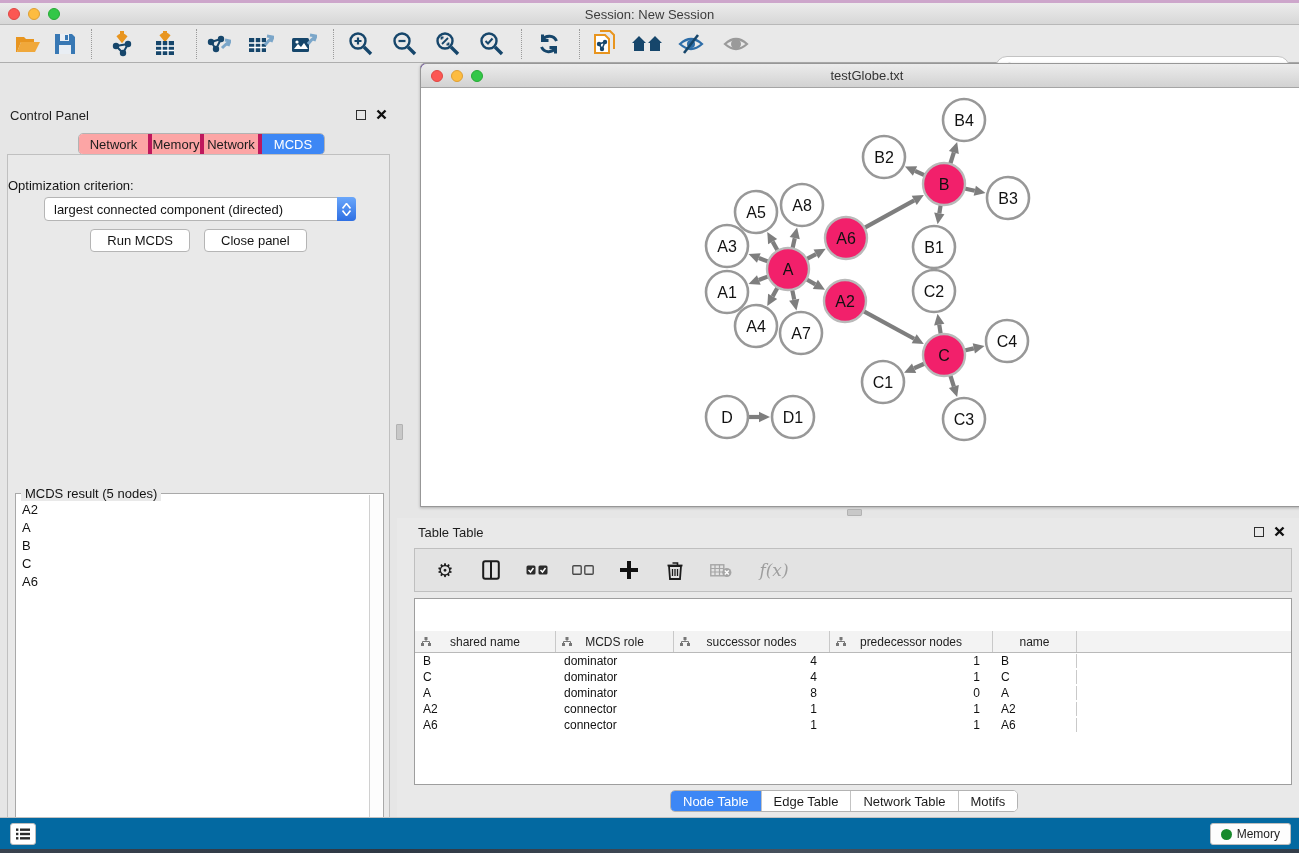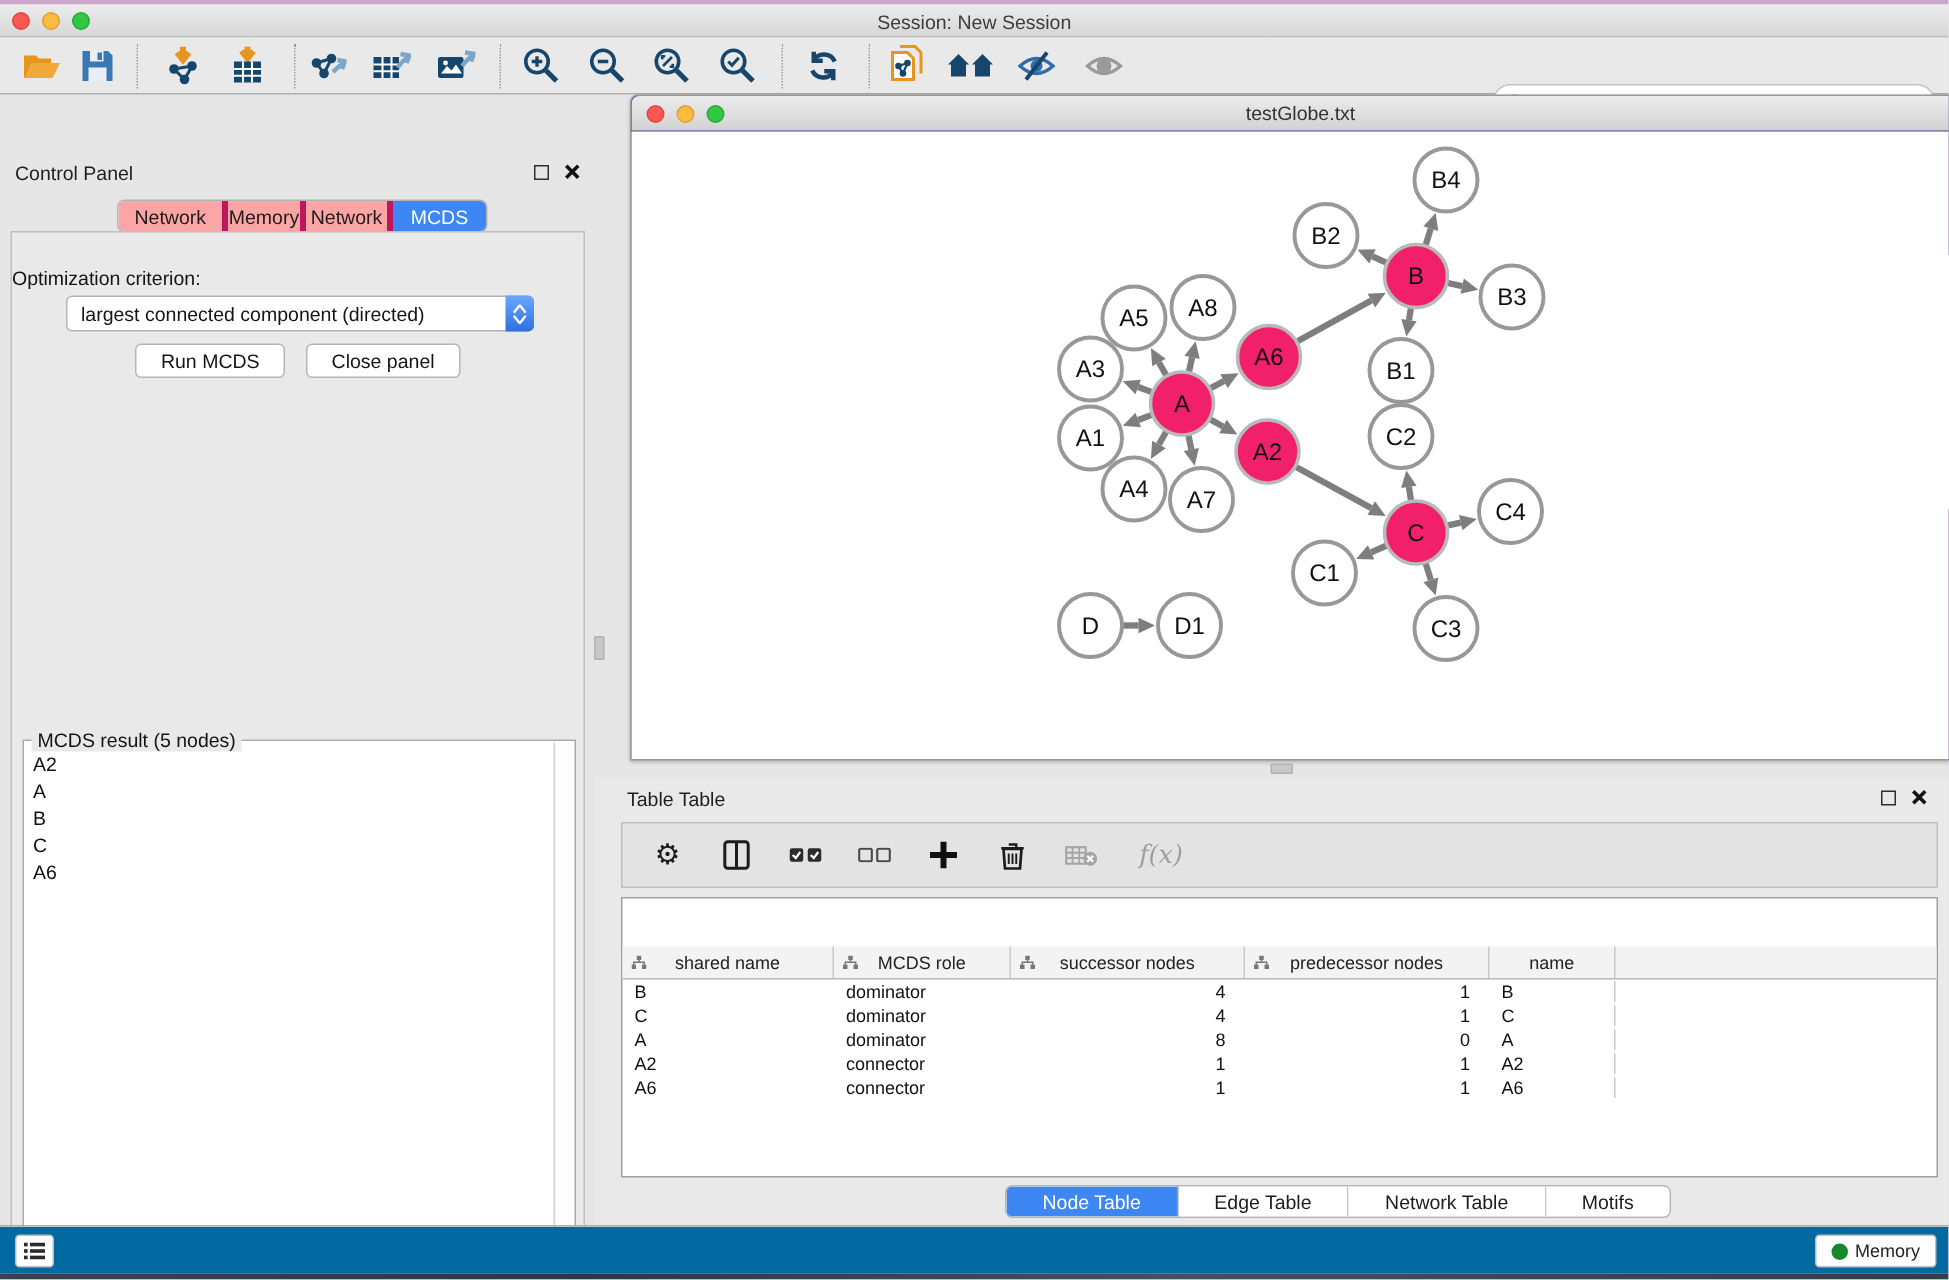--- a/index.html
+++ b/index.html
@@ -89,21 +89,21 @@
     font-size:12px; color:#222; border-right:1px solid #c9c9c9; gap:6px; }
   .thcell .sort-ic { position:absolute; left:6px; top:6px; }
   .c0 { width:141px; } .c1 { width:118px; } .c2 { width:156px; } .c3 { width:163px; } .c4 { width:84px; border-right:1px solid #c9c9c9; }
   .trow { display:flex; height:16px; align-items:center; }
   .tcell { font-size:12px; color:#111; overflow:hidden; white-space:nowrap; }
   .tcell.l { text-align:left; padding-left:8px; }
   .tcell.r { text-align:right; padding-right:13px; }
   .tp-tabs { position:absolute; left:273px; top:272px; height:22px; display:flex;
     border:1px solid #b3b3b3; border-radius:5px; overflow:hidden; background:#fff; }
   .tp-tab { height:100%; display:flex; align-items:center; justify-content:center;
-    font-size:13px; color:#1c1c1c; border-right:1px solid #c3c3c3; background:#fff; padding:0 24px; }
+    font-size:13px; color:#1c1c1c; border-right:1px solid #c3c3c3; background:#fff; padding:0 12px; }
   .tp-tab:last-child { border-right:none; }
   .tp-tab.active { background:#3d87f5; color:#fff; }
 
   
   .statusbar { position:absolute; left:0; top:817px; width:1299px; height:32px;
     background:#0369a1; border-top:1px solid #c2c2c2; }
   .sb-left-btn { position:absolute; left:10px; top:5px; width:26px; height:22px; background:#fff;
     border:1px solid #bdbdbd; border-radius:3px; display:flex; align-items:center; justify-content:center; }
   .memory-btn { position:absolute; right:8px; top:5px; height:22px; background:#fdfdfd;
     border:1px solid #bdbdbd; border-radius:3px; display:flex; align-items:center; gap:5px; padding:0 10px; }

